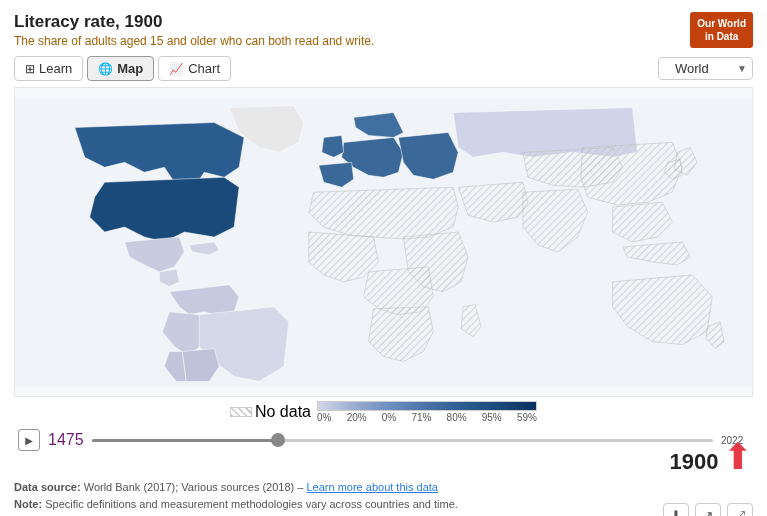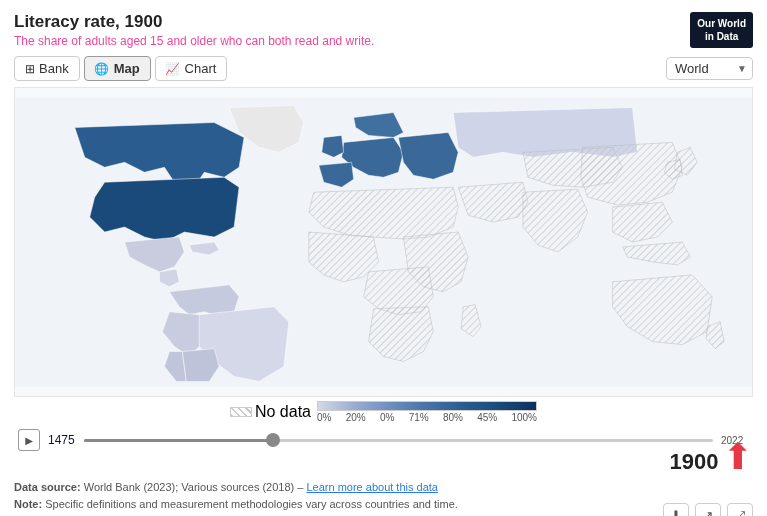--- a/index.html
+++ b/index.html
@@ -26,24 +26,24 @@
     }
     .title-block {}
     .main-title {
       font-size: 17px;
       font-weight: bold;
       color: #222;
       margin-bottom: 2px;
     }
     .subtitle {
       font-size: 12px;
-      color: #ec4899;
+      color: #a16207;
     }
     .logo-box {
-      background: #0f172a;
+      background: #c2410c;
       color: #fff;
       font-size: 10px;
       font-weight: bold;
       padding: 5px 7px;
       border-radius: 3px;
       text-align: center;
       line-height: 1.3;
       min-width: 60px;
     }
     .tabs-row {
@@ -74,21 +74,21 @@
     }
     .region-select-wrap {
       margin-left: auto;
       display: flex;
       align-items: center;
       gap: 4px;
     }
     .region-select {
       border: 1px solid #ccc;
       border-radius: 4px;
-      padding: 3px 22px 3px 8px;
+      padding: 3px 22px 3px 16px;
       font-size: 13px;
       color: #333;
       background: #fff;
       appearance: none;
       -webkit-appearance: none;
       cursor: pointer;
       min-width: 80px;
     }
     .select-wrap {
       position: relative;
@@ -153,22 +153,22 @@
       border-radius: 3px;
       background: #fff;
       display: flex;
       align-items: center;
       justify-content: center;
       cursor: pointer;
       font-size: 10px;
       color: #555;
     }
     .year-start {
-      font-size: 12px;
-      color: #0f172a;
+      font-size: 16px;
+      color: #701a75;
       min-width: 28px;
     }
     .slider-wrap {
       flex: 1;
       position: relative;
       height: 18px;
       display: flex;
       align-items: center;
     }
     .slider-track {
@@ -260,21 +260,21 @@
     </div>
     <div class="logo-box">
       <span>Our World</span><br>
       <span>in Data</span>
     </div>
   </div>
 
   <div class="tabs-row">
     <button class="tab-btn">
       <span class="tab-icon">⊞</span>
-      <span>Bank</span>
+      <span>Learn</span>
     </button>
     <button class="tab-btn active">
       <span class="tab-icon">🌐</span>
       <span>Map</span>
     </button>
     <button class="tab-btn">
       <span class="tab-icon">📈</span>
       <span>Chart</span>
     </button>
     <div class="region-select-wrap">
@@ -378,22 +378,22 @@
         <span>No data</span>
       </div>
       <div style="display:flex;flex-direction:column;align-items:center;">
         <div class="legend-gradient"></div>
         <div class="legend-labels">
           <span>0%</span>
           <span>20%</span>
           <span>0%</span>
           <span>71%</span>
           <span>80%</span>
-          <span>45%</span>
-          <span>100%</span>
+          <span>95%</span>
+          <span>59%</span>
         </div>
       </div>
     </div>
   </div>
 
   <div class="timeline-row">
     <button class="play-btn">
       <span>▶</span>
     </button>
     <span class="year-start">1475</span>
@@ -408,21 +408,21 @@
 
   <div style="position:relative; text-align:right; margin-top:-10px;">
     <span style="font-size:22px; font-weight:bold; color:#222; display:inline-block; margin-left:200px;">1900</span>
     <span style="font-size:36px; color:#e63946; display:inline-block; margin-left:0px; line-height:0.9;">⬆</span>
   </div>
 
   <div class="footer-row">
     <div class="footer-text">
       <div>
         <span class="bold-text">Data source:</span>
-        <span>World Bank (2023); Various sources (2018) –</span>
+        <span>World Bank (2017); Various sources (2018) –</span>
         <a href="#">Learn more about this data</a>
       </div>
       <div>
         <span class="bold-text">Note:</span>
         <span>Specific definitions and measurement methodologies vary across countries and time.</span>
       </div>
       <div>OurWorldInData.org/literacy | CC BY</div>
     </div>
     <div class="footer-icons">
       <button class="footer-icon-btn">

